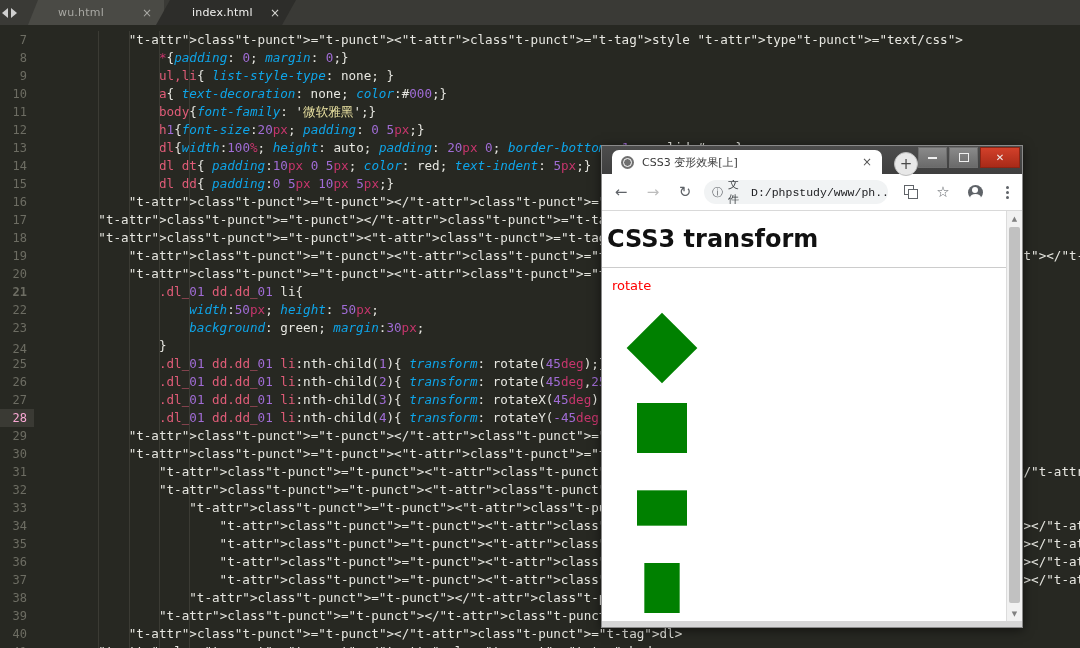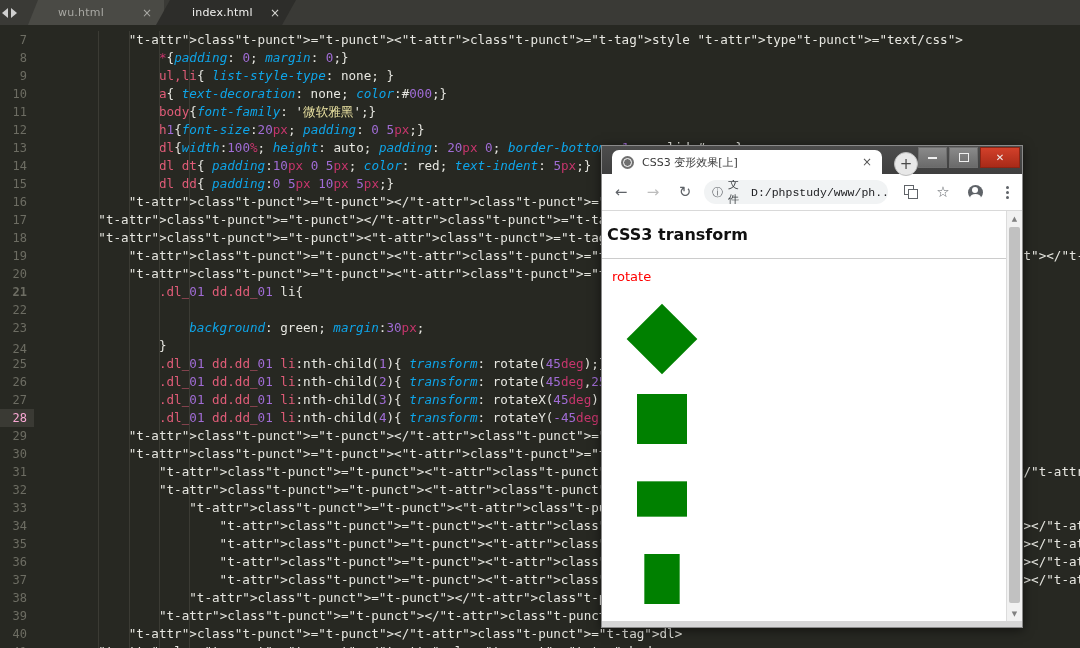--- a/index.html
+++ b/index.html
@@ -85,21 +85,21 @@
   .avatar-ic::before{content:"";position:absolute;left:4.5px;top:2.5px;width:6px;height:6px;border-radius:50%;background:#fff;}
   .avatar-ic::after{content:"";position:absolute;left:2px;top:9.5px;width:11px;height:7px;border-radius:50% 50% 0 0;background:#fff;}
   .kebab{display:flex;flex-direction:column;gap:2px;}
   .kebab i{width:3px;height:3px;border-radius:50%;background:#5f6368;display:block;}
   .copy-ic{width:14px;height:14px;position:relative;}
   .copy-ic span{position:absolute;border:1.4px solid #5f6368;}
   .copy-ic span:nth-child(1){left:0;top:0;width:8px;height:8px;}
   .copy-ic span:nth-child(2){left:4px;top:4px;width:8px;height:8px;background:#fff;}
   .viewport{position:relative;height:410px;background:#fff;overflow:hidden;}
   .page-h1{margin:0;padding:14px 22px 0 5px;font-family:"DejaVu Sans","Liberation Sans",sans-serif;
-           font-size:16px;font-weight:bold;color:#111;}
+           font-size:24px;font-weight:bold;color:#111;}
   .page-hr{margin-top:14px;border-bottom:1px solid #ccc;}
   .dt{padding:10px 0 0 5px;text-indent:5px;color:red;font-family:"DejaVu Sans","Liberation Sans",sans-serif;font-size:13px;}
   .dd{padding:0 5px 10px 5px;}
   .ul{list-style:none;margin:0;padding:0;}
   .li{width:50px;height:50px;background:green;margin:30px;}
   .li.r1{transform:rotate(45deg);}
   .li.r2{transform:none;}
   .li.r3{transform:scaleY(.707);}
   .li.r4{transform:scaleX(.707);}
   .vscroll{position:absolute;right:0;top:0;width:15px;height:410px;background:#f1f1f1;border-left:1px solid #dcdcdc;}
@@ -249,20 +249,21 @@
         <div class="cline" style="top: 96px; left: 124.96px;"><span class="t-sel">h<span class="t-num">1</span></span>{<span class="t-prop">font-size</span>:<span class="t-num">20</span><span class="t-unit">px</span>; <span class="t-prop">padding</span>: <span class="t-num">0</span> <span class="t-num">5</span><span class="t-unit">px</span>;}</div>
         <div class="cline" style="top: 114px; left: 124.96px;"><span class="t-sel">dl</span>{<span class="t-prop">width</span>:<span class="t-num">100</span><span class="t-unit">%</span>; <span class="t-prop">height</span>: auto; <span class="t-prop">padding</span>: <span class="t-num">20</span><span class="t-unit">px</span> <span class="t-num">0</span>; <span class="t-prop">border-bottom</span>: <span class="t-num">1</span><span class="t-unit">px</span> solid #ccc;}</div>
         <div class="cline" style="top: 132px; left: 124.96px;"><span class="t-sel">dl</span> <span class="t-sel">dt</span>{ <span class="t-prop">padding</span>:<span class="t-num">10</span><span class="t-unit">px</span> <span class="t-num">0</span> <span class="t-num">5</span><span class="t-unit">px</span>; <span class="t-prop">color</span>: red; <span class="t-prop">text-indent</span>: <span class="t-num">5</span><span class="t-unit">px</span>;}</div>
         <div class="cline" style="top: 150px; left: 124.96px;"><span class="t-sel">dl</span> <span class="t-sel">dd</span>{ <span class="t-prop">padding</span>:<span class="t-num">0</span> <span class="t-num">5</span><span class="t-unit">px</span> <span class="t-num">10</span><span class="t-unit">px</span> <span class="t-num">5</span><span class="t-unit">px</span>;}</div>
         <div class="cline" style="top: 168px; left: 94.64px;"><span <span="" class="&lt;span">"t-attr"</span>&gt;class<span class="&lt;span">"t-punct"</span>&gt;=<span class="t-str">"t-punct"</span>&gt;&lt;/<span <span="" class="&lt;span">"t-attr"</span>&gt;class<span class="&lt;span">"t-punct"</span>&gt;=<span class="t-str">"t-tag"</span>&gt;style&gt;</div>
         <div class="cline" style="top: 186px; left: 64.32px;"><span <span="" class="&lt;span">"t-attr"</span>&gt;class<span class="&lt;span">"t-punct"</span>&gt;=<span class="t-str">"t-punct"</span>&gt;&lt;/<span <span="" class="&lt;span">"t-attr"</span>&gt;class<span class="&lt;span">"t-punct"</span>&gt;=<span class="t-str">"t-tag"</span>&gt;head&gt;</div>
         <div class="cline" style="top: 204px; left: 64.32px;"><span <span="" class="&lt;span">"t-attr"</span>&gt;class<span class="&lt;span">"t-punct"</span>&gt;=<span class="t-str">"t-punct"</span>&gt;&lt;<span <span="" class="&lt;span">"t-attr"</span>&gt;class<span class="&lt;span">"t-punct"</span>&gt;=<span class="t-str">"t-tag"</span>&gt;body&gt;</div>
         <div class="cline" style="top: 222px; left: 94.64px;"><span <span="" class="&lt;span">"t-attr"</span>&gt;class<span class="&lt;span">"t-punct"</span>&gt;=<span class="t-str">"t-punct"</span>&gt;&lt;<span <span="" class="&lt;span">"t-attr"</span>&gt;class<span class="&lt;span">"t-punct"</span>&gt;=<span class="t-str">"t-tag"</span>&gt;h<span class="t-num">1</span>&gt;CSS<span class="t-num">3</span> transform<span <span="" class="&lt;span">"t-attr"</span>&gt;class<span class="&lt;span">"t-punct"</span>&gt;=<span class="t-str">"t-punct"</span>&gt;&lt;/<span <span="" class="&lt;span">"t-attr"</span>&gt;class&gt;=&gt;h&gt;</div>
         <div class="cline" style="top: 240px; left: 94.64px;"><span <span="" class="&lt;span">"t-attr"</span>&gt;class<span class="&lt;span">"t-punct"</span>&gt;=<span class="t-str">"t-punct"</span>&gt;&lt;<span <span="" class="&lt;span">"t-attr"</span>&gt;class<span class="&lt;span">"t-punct"</span>&gt;=<span class="t-str">"t-tag"</span>&gt;style <span class="&lt;span">"t-attr"</span>&gt;type<span class="&lt;span">"t-punct"</span>&gt;=<span class="t-str">"text/css"</span>&gt;</div>
         <div class="cline" style="top: 258px; left: 124.96px;"><span class="t-sel">.dl_<span class="t-num">01</span></span> <span class="t-sel">dd.dd_<span class="t-num">01</span></span> li{</div>
+        <div class="cline" style="top: 276px; left: 155.28px;"><span class="t-prop">width</span>:<span class="t-num">50</span><span class="t-unit">px</span>; <span class="t-prop">height</span>: <span class="t-num">50</span><span class="t-unit">px</span>;</div>
         <div class="cline" style="top: 294px; left: 155.28px;"><span class="t-prop">background</span>: green; <span class="t-prop">margin</span>:<span class="t-num">30</span><span class="t-unit">px</span>;</div>
         <div class="cline" style="top: 312px; left: 124.96px;">}</div>
         <div class="cline" style="top: 330px; left: 124.96px;"><span class="t-sel">.dl_<span class="t-num">01</span></span> <span class="t-sel">dd.dd_<span class="t-num">01</span></span> <span class="t-sel">li</span><span class="t-pseudo">:nth-child</span>(<span class="t-num">1</span>){ <span class="t-prop">transform</span>: rotate(<span class="t-num">45</span><span class="t-unit">deg</span>);}</div>
         <div class="cline" style="top: 348px; left: 124.96px;"><span class="t-sel">.dl_<span class="t-num">01</span></span> <span class="t-sel">dd.dd_<span class="t-num">01</span></span> <span class="t-sel">li</span><span class="t-pseudo">:nth-child</span>(<span class="t-num">2</span>){ <span class="t-prop">transform</span>: rotate(<span class="t-num">45</span><span class="t-unit">deg</span>,<span class="t-num">25</span><span class="t-unit">deg</span>);}</div>
         <div class="cline" style="top: 366px; left: 124.96px;"><span class="t-sel">.dl_<span class="t-num">01</span></span> <span class="t-sel">dd.dd_<span class="t-num">01</span></span> <span class="t-sel">li</span><span class="t-pseudo">:nth-child</span>(<span class="t-num">3</span>){ <span class="t-prop">transform</span>: rotateX(<span class="t-num">45</span><span class="t-unit">deg</span>);}</div>
         <div class="cline" style="top: 384px; left: 124.96px;"><span class="t-sel">.dl_<span class="t-num">01</span></span> <span class="t-sel">dd.dd_<span class="t-num">01</span></span> <span class="t-sel">li</span><span class="t-pseudo">:nth-child</span>(<span class="t-num">4</span>){ <span class="t-prop">transform</span>: rotateY(<span class="t-num">-45</span><span class="t-unit">deg</span>);}</div>
         <div class="cline" style="top: 402px; left: 94.64px;"><span <span="" class="&lt;span">"t-attr"</span>&gt;class<span class="&lt;span">"t-punct"</span>&gt;=<span class="t-str">"t-punct"</span>&gt;&lt;/<span <span="" class="&lt;span">"t-attr"</span>&gt;class<span class="&lt;span">"t-punct"</span>&gt;=<span class="t-str">"t-tag"</span>&gt;style&gt;</div>
         <div class="cline" style="top: 420px; left: 94.64px;"><span <span="" class="&lt;span">"t-attr"</span>&gt;class<span class="&lt;span">"t-punct"</span>&gt;=<span class="t-str">"t-punct"</span>&gt;&lt;<span <span="" class="&lt;span">"t-attr"</span>&gt;class<span class="&lt;span">"t-punct"</span>&gt;=<span class="t-str">"t-tag"</span>&gt;dl <span class="&lt;span">"t-attr"</span>&gt;class<span class="&lt;span">"t-punct"</span>&gt;=<span class="t-str">"dl_<span class="t-num">01</span>"</span>&gt;</div>
         <div class="cline" style="top: 438px; left: 124.96px;"><span <span="" class="&lt;span">"t-attr"</span>&gt;class<span class="&lt;span">"t-punct"</span>&gt;=<span class="t-str">"t-punct"</span>&gt;&lt;<span <span="" class="&lt;span">"t-attr"</span>&gt;class<span class="&lt;span">"t-punct"</span>&gt;=<span class="t-str">"t-tag"</span>&gt;dt&gt;rotate<span <span="" class="&lt;span">"t-attr"</span>&gt;class<span class="&lt;span">"t-punct"</span>&gt;=<span class="t-str">"t-punct"</span>&gt;&lt;/<span <span="" class="&lt;span">"t-attr"</span>&gt;class&gt;=&gt;dt&gt;</div>
         <div class="cline" style="top: 456px; left: 124.96px;"><span <span="" class="&lt;span">"t-attr"</span>&gt;class<span class="&lt;span">"t-punct"</span>&gt;=<span class="t-str">"t-punct"</span>&gt;&lt;<span <span="" class="&lt;span">"t-attr"</span>&gt;class<span class="&lt;span">"t-punct"</span>&gt;=<span class="t-str">"t-tag"</span>&gt;dd <span class="&lt;span">"t-attr"</span>&gt;class<span class="&lt;span">"t-punct"</span>&gt;=<span class="t-str">"dd_<span class="t-num">01</span>"</span>&gt;</div>

